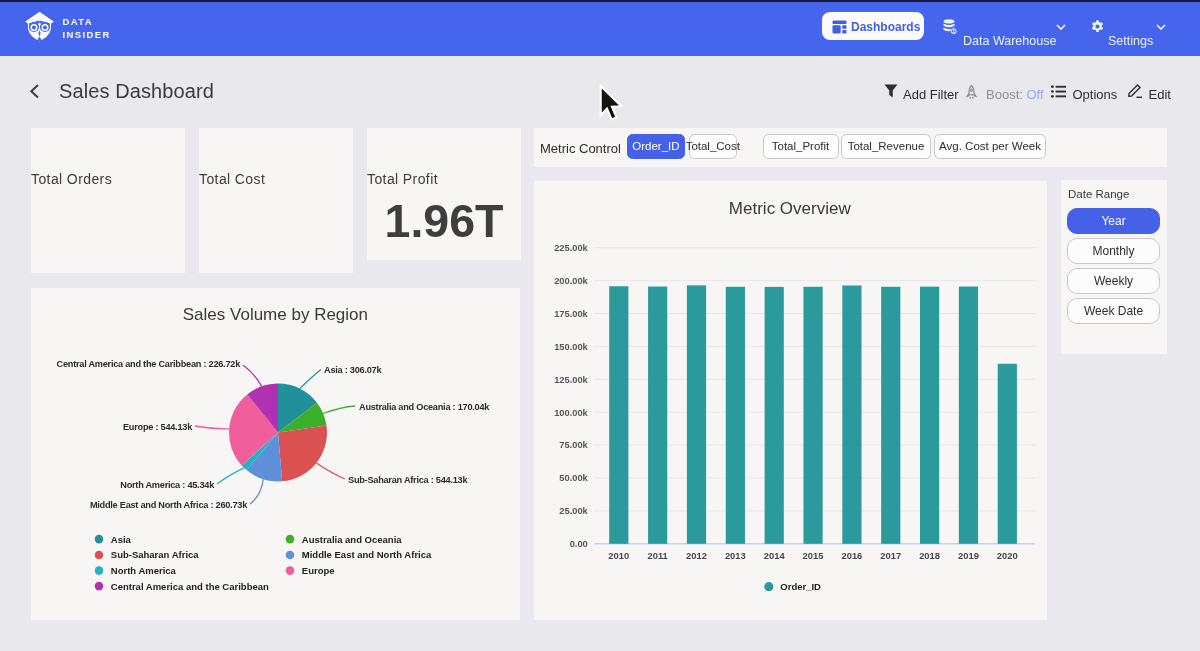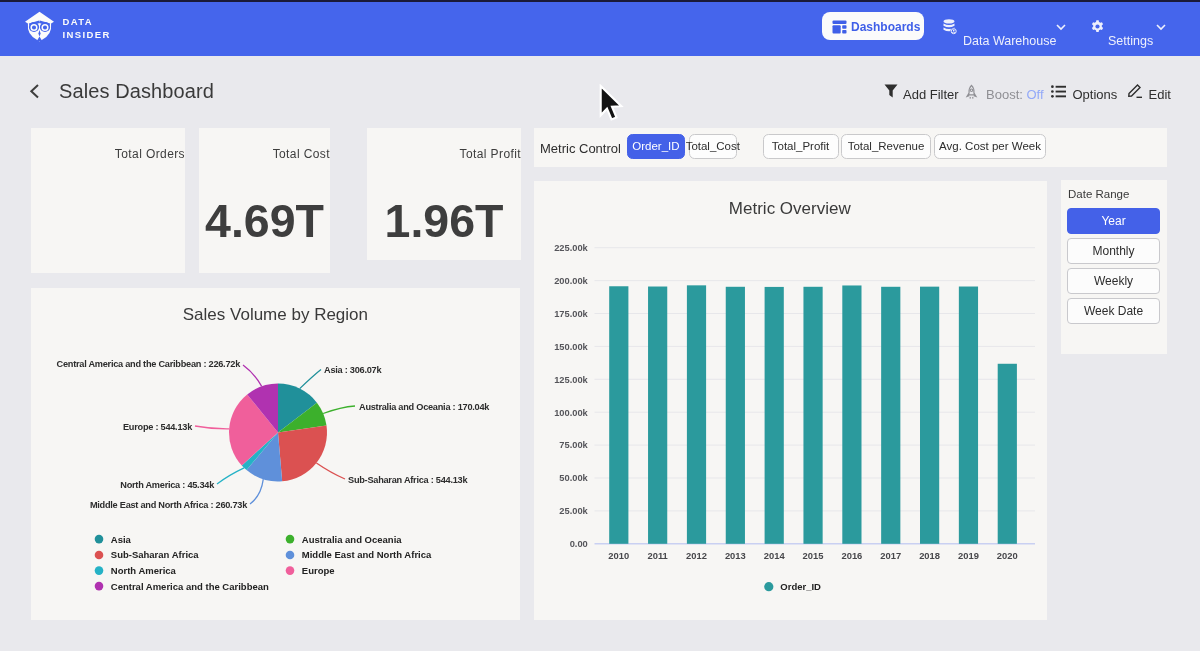--- a/index.html
+++ b/index.html
@@ -3,25 +3,25 @@
 <meta charset="utf-8">
 <style>
 * { margin:0; padding:0; box-sizing:border-box; }
 html,body { width:1200px; height:651px; overflow:hidden; }
 body { font-family:"Liberation Sans",sans-serif; background:#e9e9ed; position:relative; }
 .abs { position:absolute; }
 .card { position:absolute; background:#f7f6f4; }
 .navbar { position:absolute; left:0; top:0; width:1200px; height:56px; background:#4565ec; border-top:2px solid #1a1a38; }
 .nvt { position:absolute; color:#eef0fc; font-size:12.5px; top:21.5px;margin-top:12px; }
 .act { position:absolute; top:86.5px; font-size:13px; font-weight:normal; color:#2e2e2e; white-space:nowrap; }
-.kpi .t { position:absolute; width:100%; text-align:right; top:19px; font-size:12px; letter-spacing:0.4px; color:#3d3d3d; }
+.kpi .t { position:absolute; width:100%; text-align:left; top:43px; font-size:14px; letter-spacing:0.4px; color:#3d3d3d; }
 .kpi .v { position:absolute; width:100%; text-align:center; top:66px; font-size:46.5px; font-weight:bold; color:#3e3e3e; }
 .mbtn { position:absolute; top:133.5px; height:25px; border:1px solid #c9c9cb; border-radius:5.5px; background:#fdfdfd;
         color:#2d2d2d; font-size:11.5px; display:flex; align-items:center; justify-content:center; white-space:nowrap; }
-.dbtn { position:absolute; left:1067px; width:93px; height:25.5px; border:1px solid #c9c9cd; border-radius:4px; background:#fcfcfc;
+.dbtn { position:absolute; left:1067px; width:93px; height:25.5px; border:1px solid #c9c9cd; border-radius:10px; background:#fcfcfc;
         color:#2d2d2d; font-size:12px; display:flex; align-items:center; justify-content:center; }
 </style>
 </head>
 <body>
 
 <div class="navbar"></div>
 <svg class="abs" style="left:23px;top:11px" width="33" height="32" viewBox="0 0 33 32">
   <path fill="#fbfbfb" d="M16.5 0.8 L31 10.8 L28.1 12.6 Q29.2 23.6 19.5 28.4 L16.5 30.6 L13.5 28.4 Q3.8 23.6 4.9 12.6 L2 10.8 Z"></path>
   <circle cx="11" cy="16" r="5.1" fill="#4565ec"></circle>
   <circle cx="22" cy="16" r="5.1" fill="#4565ec"></circle>
@@ -98,23 +98,22 @@
   </svg>
 <div class="act" style="left:1148.5px">Edit</div>
 
 <svg class="abs" style="left:598px;top:84px" width="27" height="39" viewBox="0 0 27 39">
   <polygon points="2.7,2 2.7,31.3 9,24.7 13.5,35.5 18.5,33.5 14,22.7 23.3,22.2" fill="#131313" stroke="#fff" stroke-width="2.1"></polygon>
 </svg>
 
 <div class="card kpi" style="left:31px;top:128px;width:154px;height:145px">
   <div class="t">Total Orders</div>
 </div>
-<div class="card kpi" style="left:199px;top:128px;width:131px;height:145px">
+<div class="card kpi" style="left:199px;top:128px;width:154px;height:145px">
   <div class="t">Total Cost</div>
-    <div class="v">4.69T</div>
 </div>
 <div class="card kpi" style="left:367px;top:128px;width:154px;height:132px">
   <div class="t">Total Profit</div>
     <div class="v">1.96T</div>
 </div>
 
 <div class="card" style="left:534px;top:128px;width:633px;height:39px"></div>
 <div class="abs" style="left:540px;top:141px;font-size:13px;color:#2e2e2e">Metric Control</div>
 <div class="mbtn" style="left:626.9px;width:58px;background:#4461e8;border-color:#4461e8;color:#fff">Order_ID</div>
 <div class="mbtn" style="left:688.8px;width:48px">Total_Cost</div>

